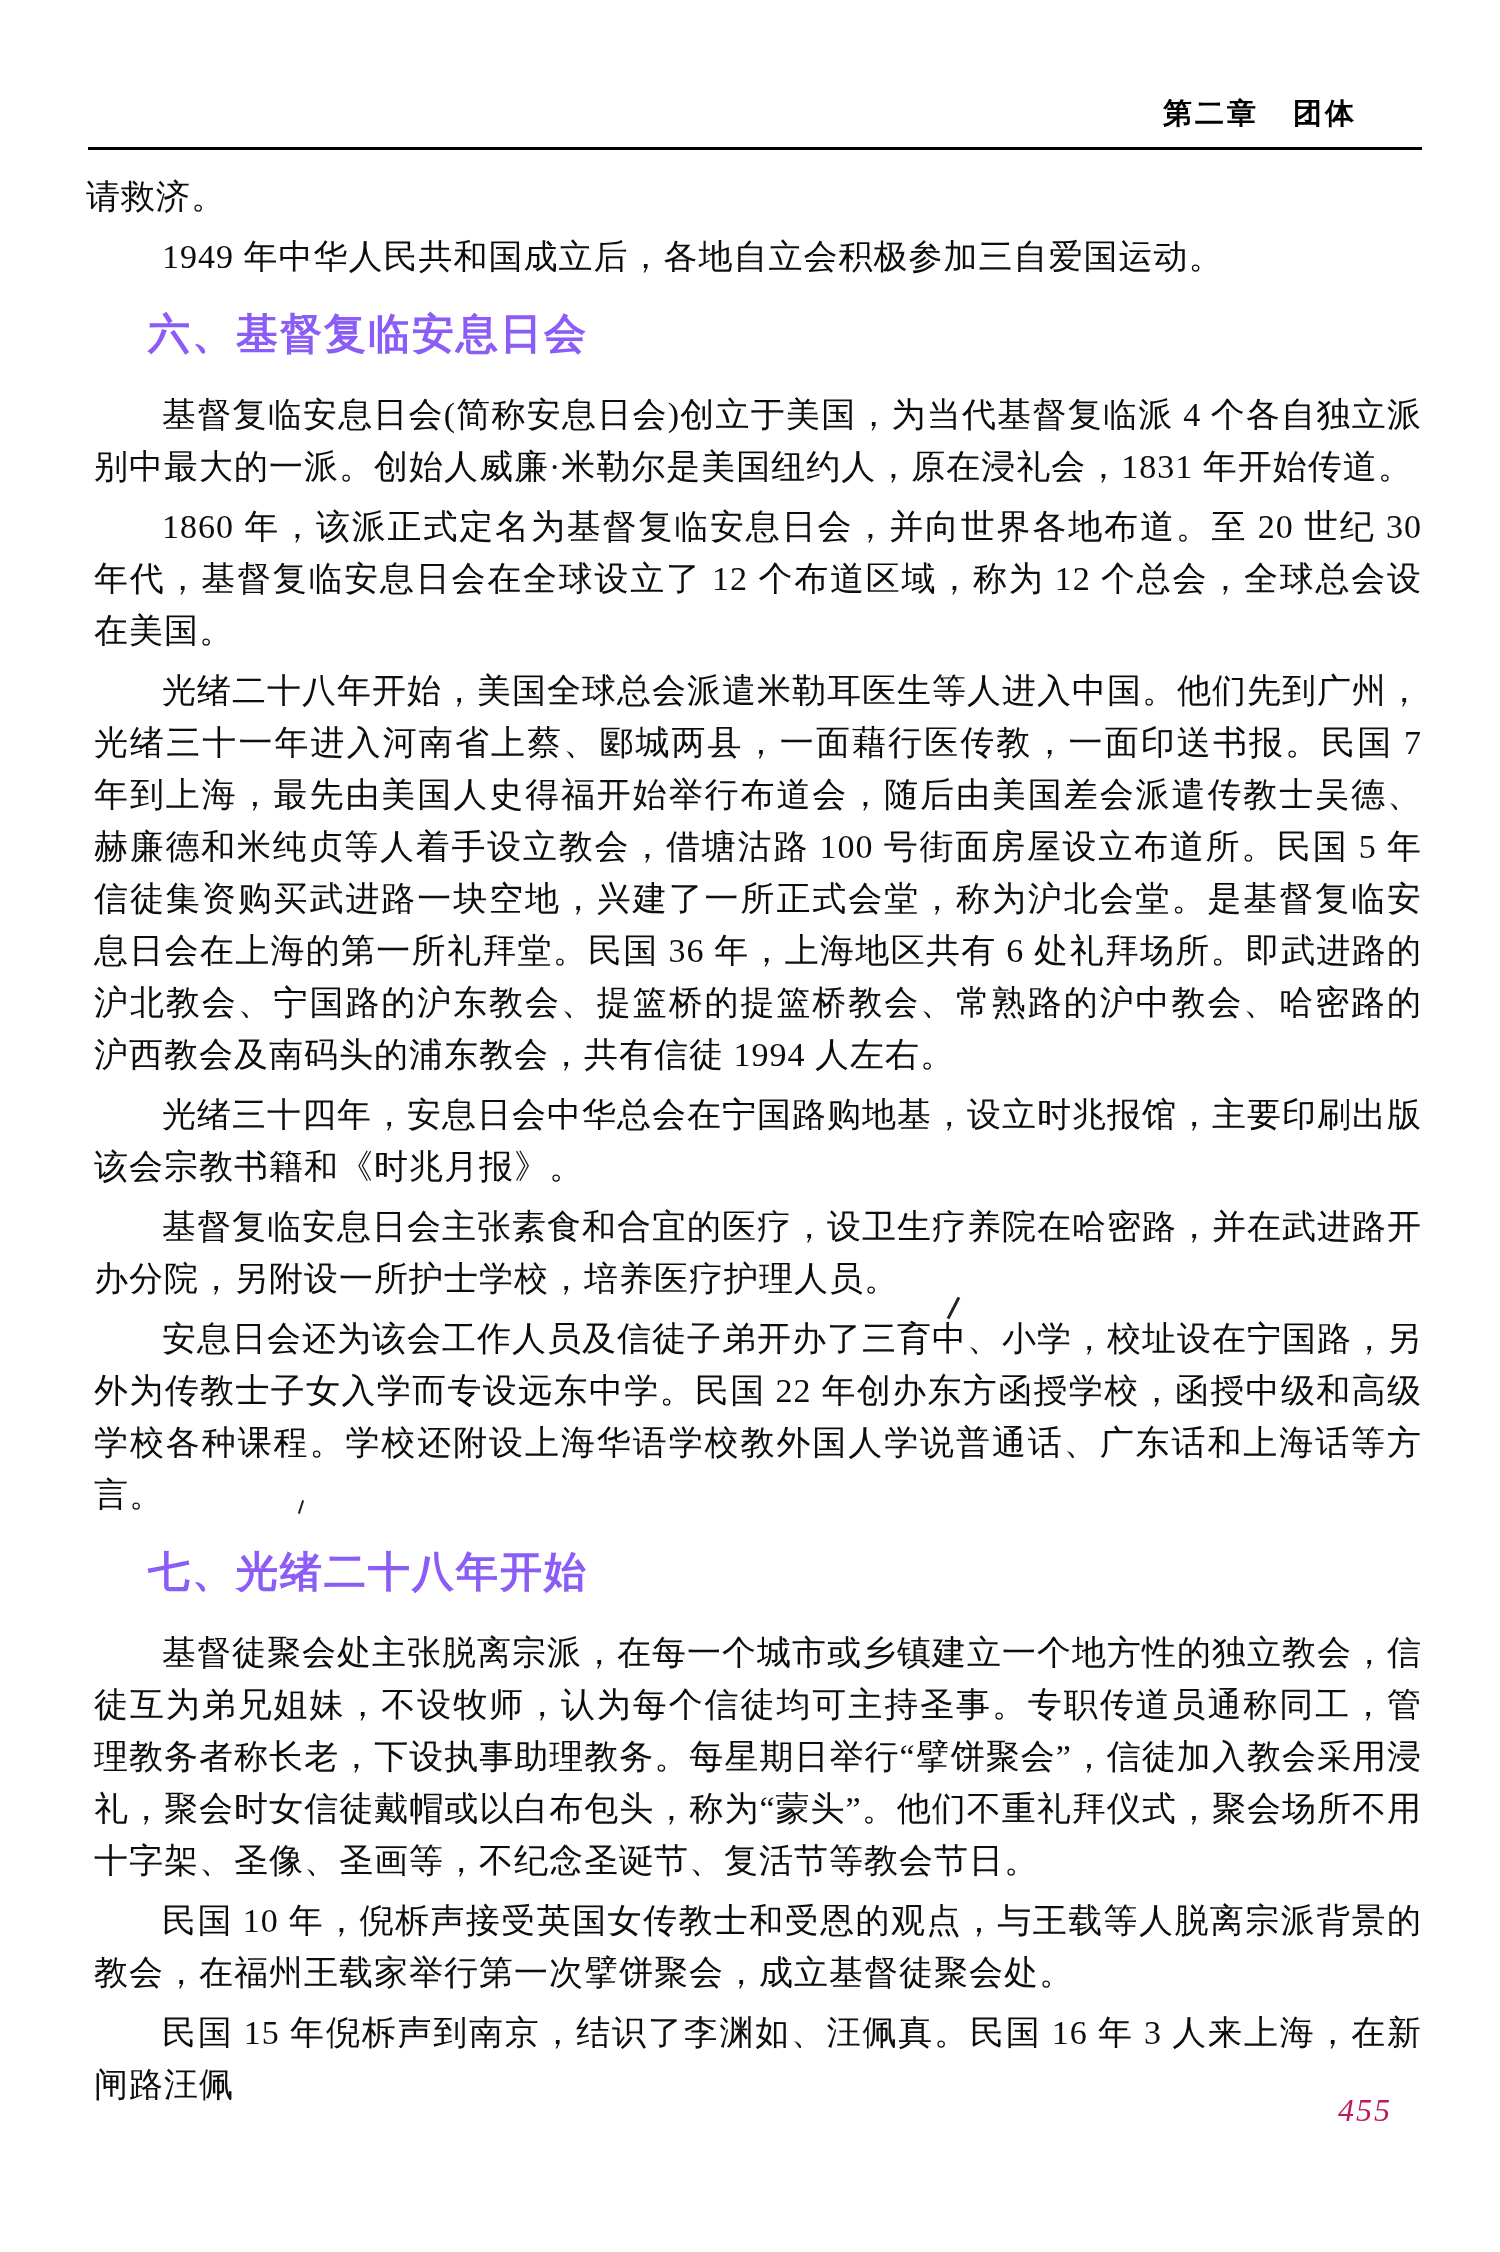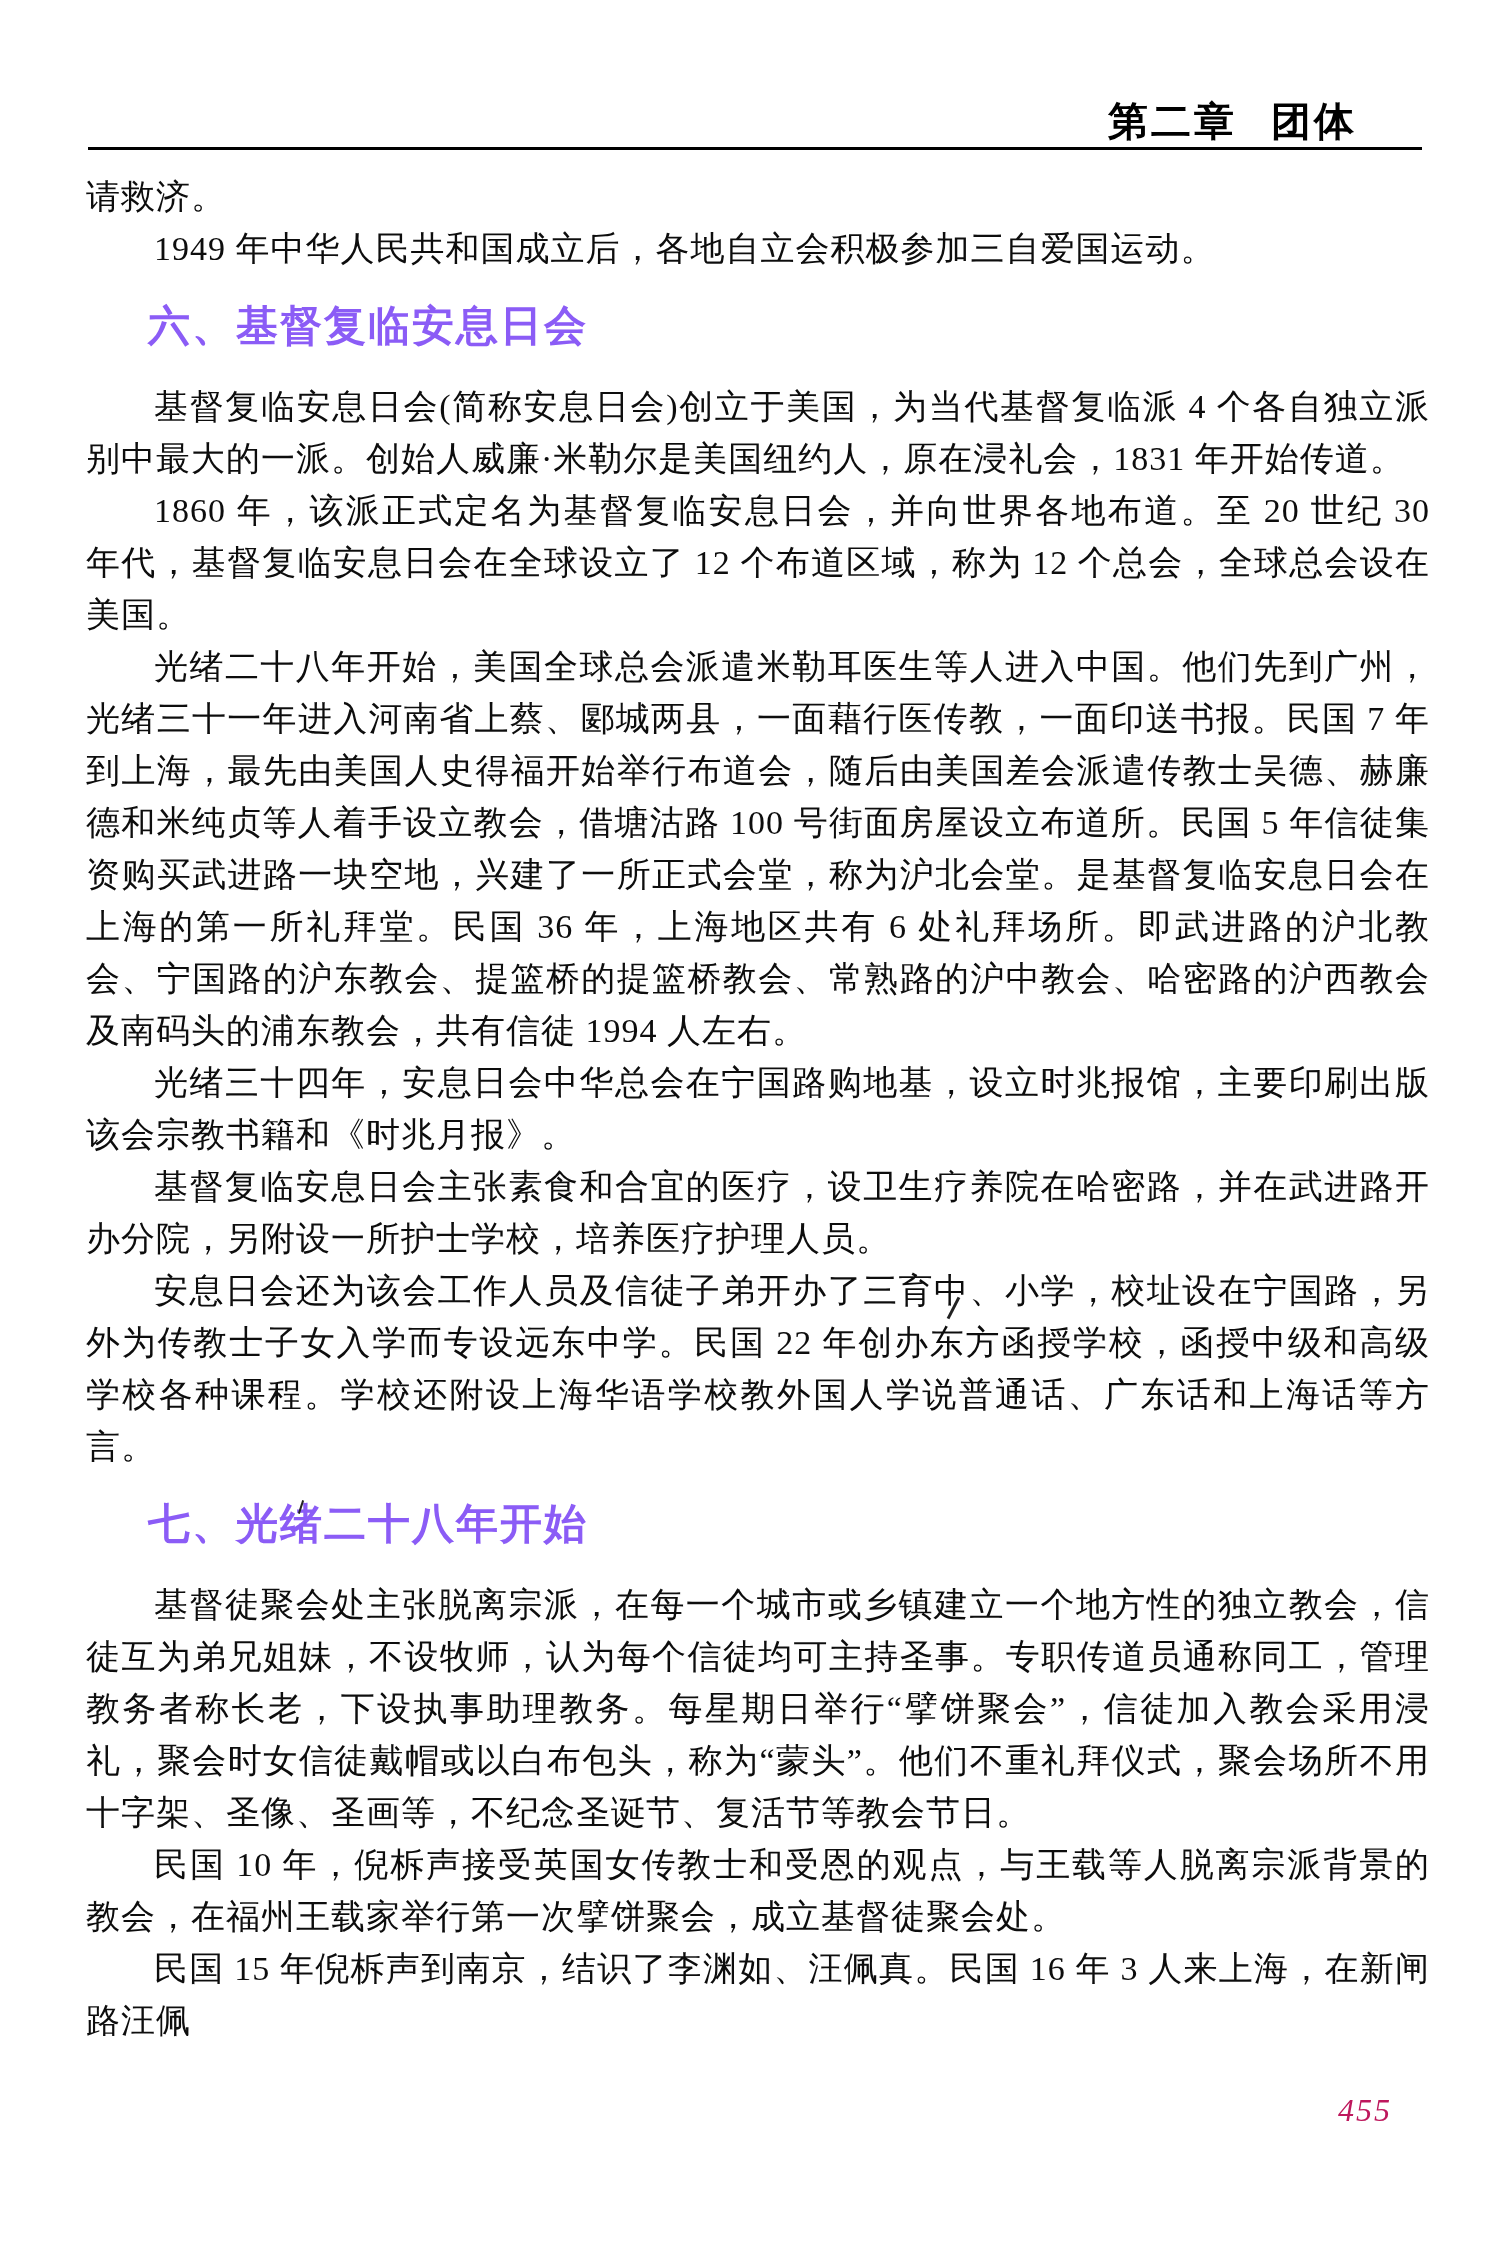--- a/index.html
+++ b/index.html
@@ -11,21 +11,21 @@
     overflow:hidden;
     color:#111;
     font-family:"Liberation Serif","DejaVu Serif",serif;
   }
   
   .running-header{
     position:absolute;
     top:94px;right:143px;
     font-family:"Liberation Sans","DejaVu Sans",sans-serif;
     font-weight:700;
-    font-size:40px;
+    font-size:29px;
     letter-spacing:3px;
     color:#000;
     white-space:nowrap;
   }
   .running-header .chapter{margin-right:34px;}
   .header-rule{
     position:absolute;
     left:88px;top:147px;
     width:1334px;height:3px;
     background:#000;
@@ -34,21 +34,21 @@
   .content{
     position:absolute;
     left:86px;top:171px;
     width:1344px;
     font-size:34px;
     line-height:52px;
     letter-spacing:1px;
     text-align:justify;
     color:#0d0d0d;
   }
-  .para{margin:0;text-indent:2em;}
+  .para{margin:8px;text-indent:2em;}
   .para-cont{margin:0;text-indent:0;}
   .section-heading{
     font-family:"Liberation Sans","DejaVu Sans",sans-serif;
     font-weight:700;
     font-size:42px;
     line-height:62px;
     letter-spacing:2px;
     color:#8b5cf6;
     margin:20px 0 24px 62px;
     text-indent:0;

